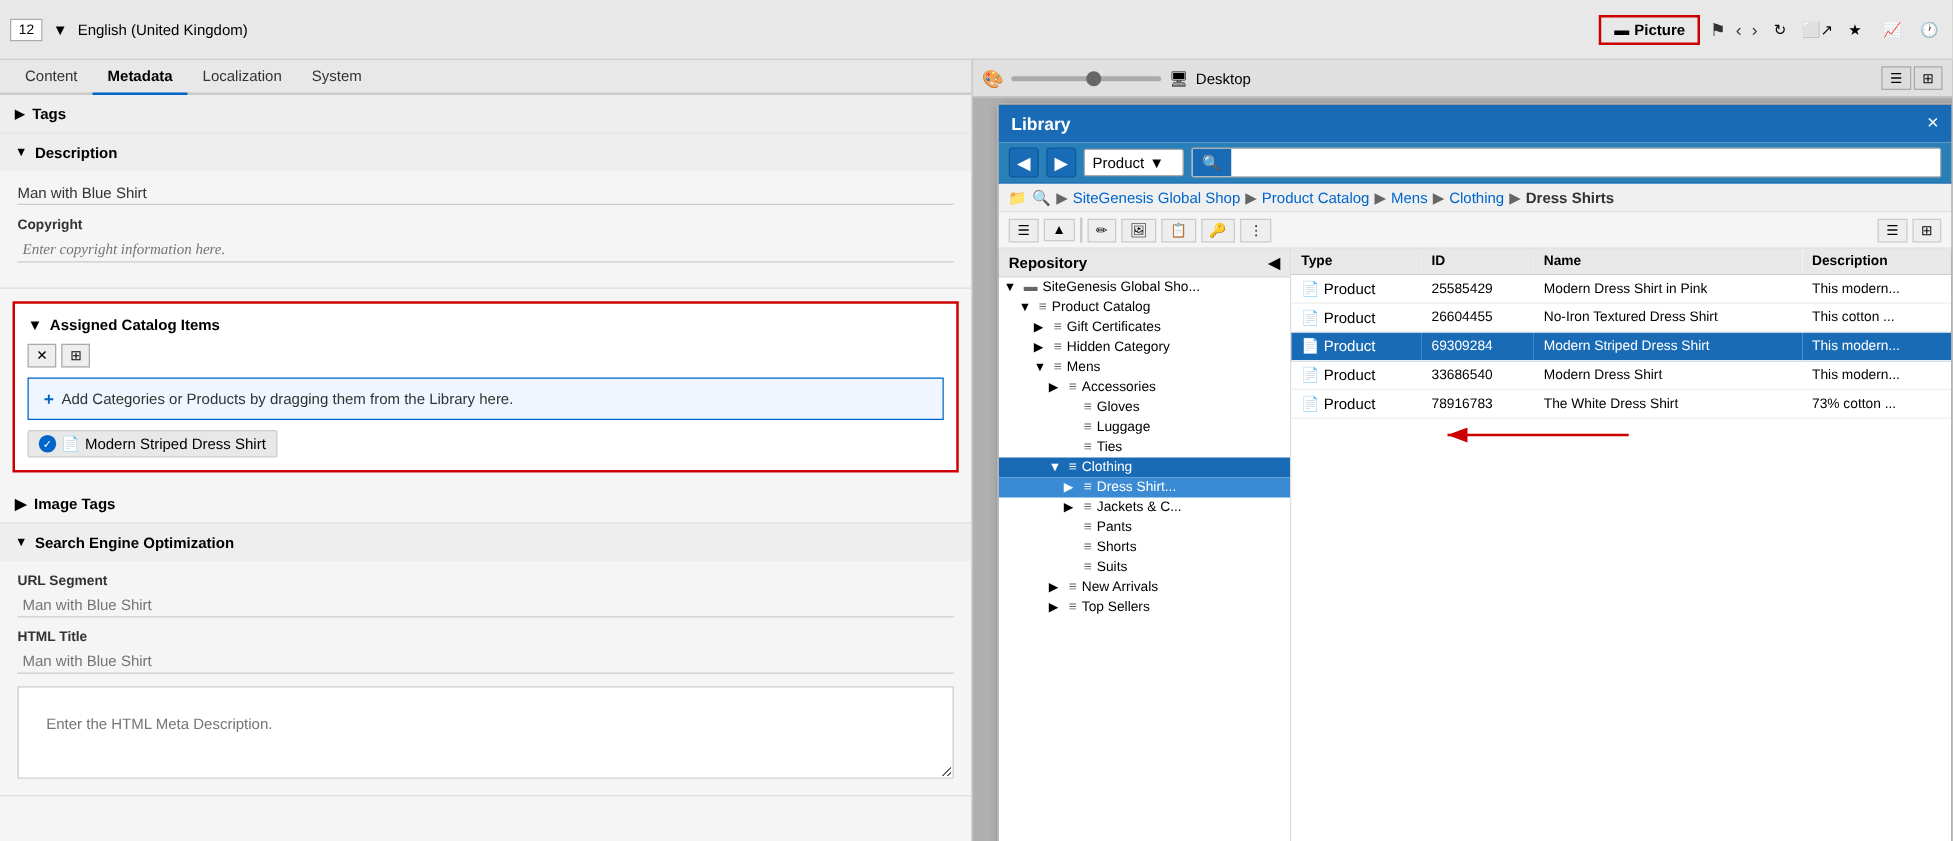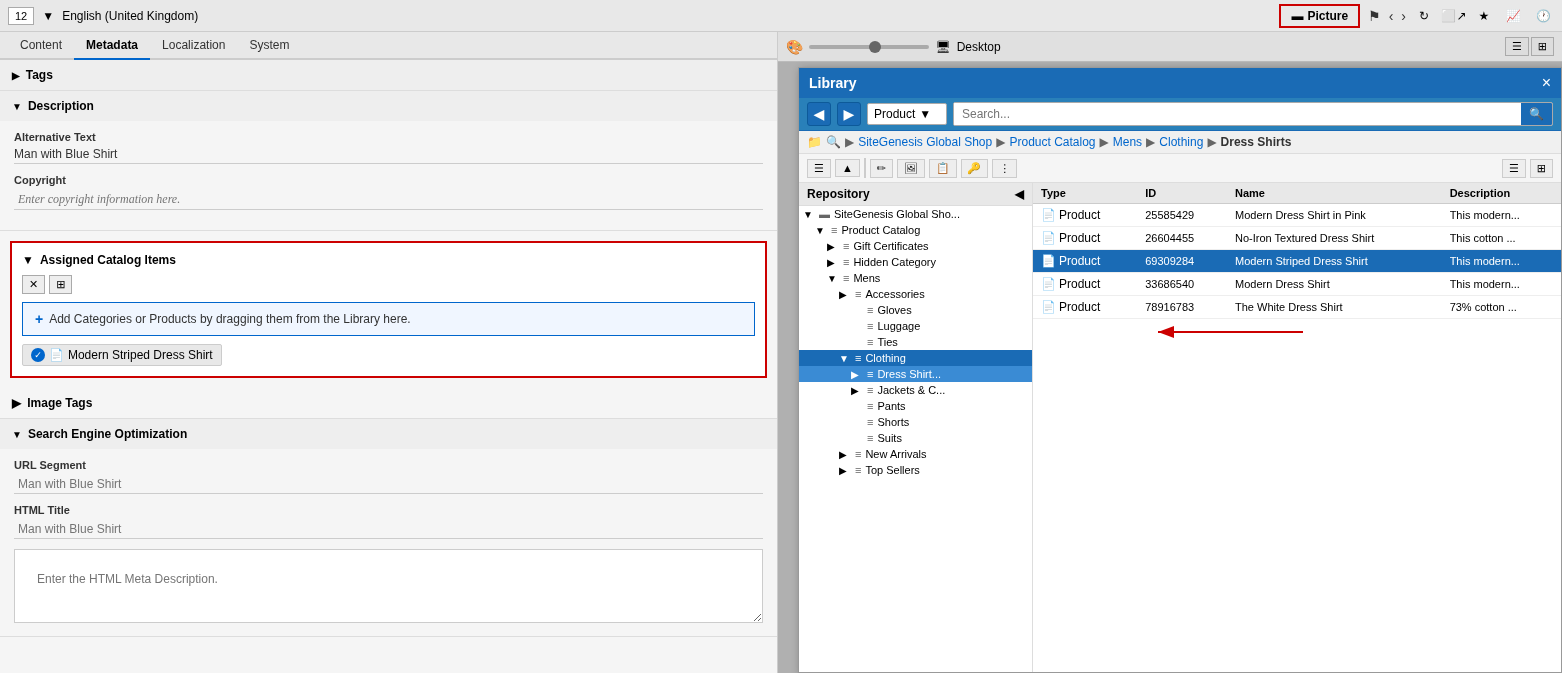--- a/index.html
+++ b/index.html
@@ -1,21 +1,21 @@
 <!DOCTYPE html>
 <html><head>
   <meta charset="utf-8">
   <style>
     * { box-sizing: border-box; margin: 0; padding: 0; font-family: Arial, sans-serif; font-size: 12px; }
     body { background: #d0d0d0; width: 1562px; height: 673px; overflow: hidden; }
 
     
     .top-bar {
       display: flex; align-items: center; background: #e8e8e8; border-bottom: 1px solid #ccc;
-      height: 32px; padding: 0 8px; gap: 8px;
+      height: 48px; padding: 0 8px; gap: 8px;
     }
     .top-bar-left { display: flex; align-items: center; gap: 8px; flex: 1; }
     .top-bar-right { display: flex; align-items: center; gap: 8px; }
     .page-num { background: #fff; border: 1px solid #aaa; padding: 2px 6px; font-size: 11px; }
     .lang-label { font-size: 12px; }
     .picture-btn {
       border: 2px solid #cc0000; padding: 3px 10px; font-size: 12px; font-weight: bold;
       background: #e8e8e8; cursor: pointer; display: flex; align-items: center; gap: 4px;
     }
     .nav-icon { font-size: 14px; cursor: pointer; color: #333; }
@@ -218,21 +218,20 @@
         <span>Tags</span>
       </div>
     </div>
 
     <div class="section">
       <div class="section-header">
         <span class="arrow">▼</span>
         <span>Description</span>
       </div>
       <div class="section-content">
-        <div class="field-label">Alternative Text</div>
         <div class="field-value">Man with Blue Shirt</div>
         <div style="border-bottom:1px solid #ccc; margin-bottom:10px;"></div>
         <div class="field-label">Copyright</div>
         <input class="field-input field-placeholder" type="text" placeholder="Enter copyright information here." style="">
       </div>
     </div>
 
     <div style="padding: 0px;">
       <div class="catalog-section">
         <div class="catalog-header">
@@ -315,21 +314,20 @@
       </div>
 
       <div class="library-toolbar">
         <button class="lib-nav-btn">◀</button>
         <button class="lib-nav-btn">▶</button>
         <div class="lib-dropdown">
           <span>Product</span>
           <span>▼</span>
         </div>
         <div class="lib-search-wrapper">
-          <input class="lib-search-input" type="text" placeholder="Search..." style="">
           <button class="lib-search-btn">🔍</button>
         </div>
       </div>
 
       <div class="breadcrumb-bar">
         <span>📁</span>
         <span>🔍</span>
         <span class="breadcrumb-sep">▶</span>
         <span class="breadcrumb-item">SiteGenesis Global Shop</span>
         <span class="breadcrumb-sep">▶</span>

